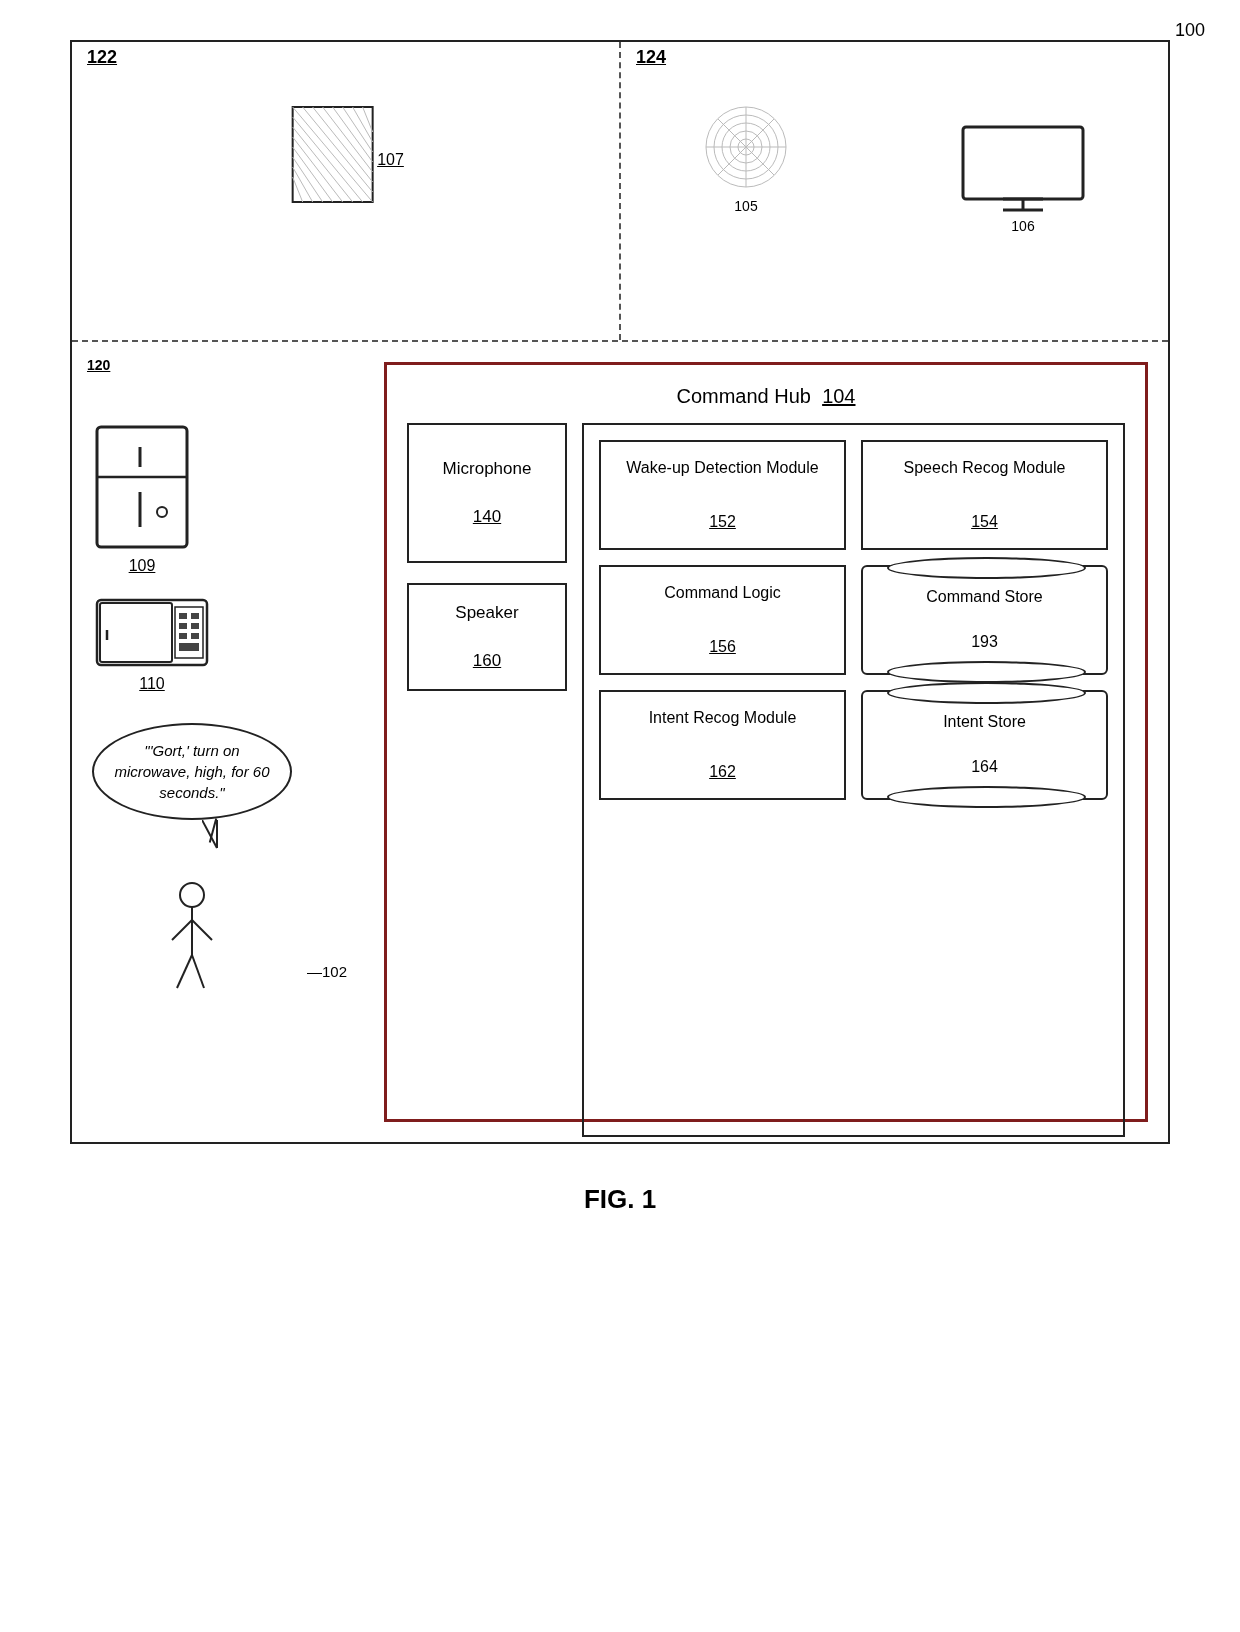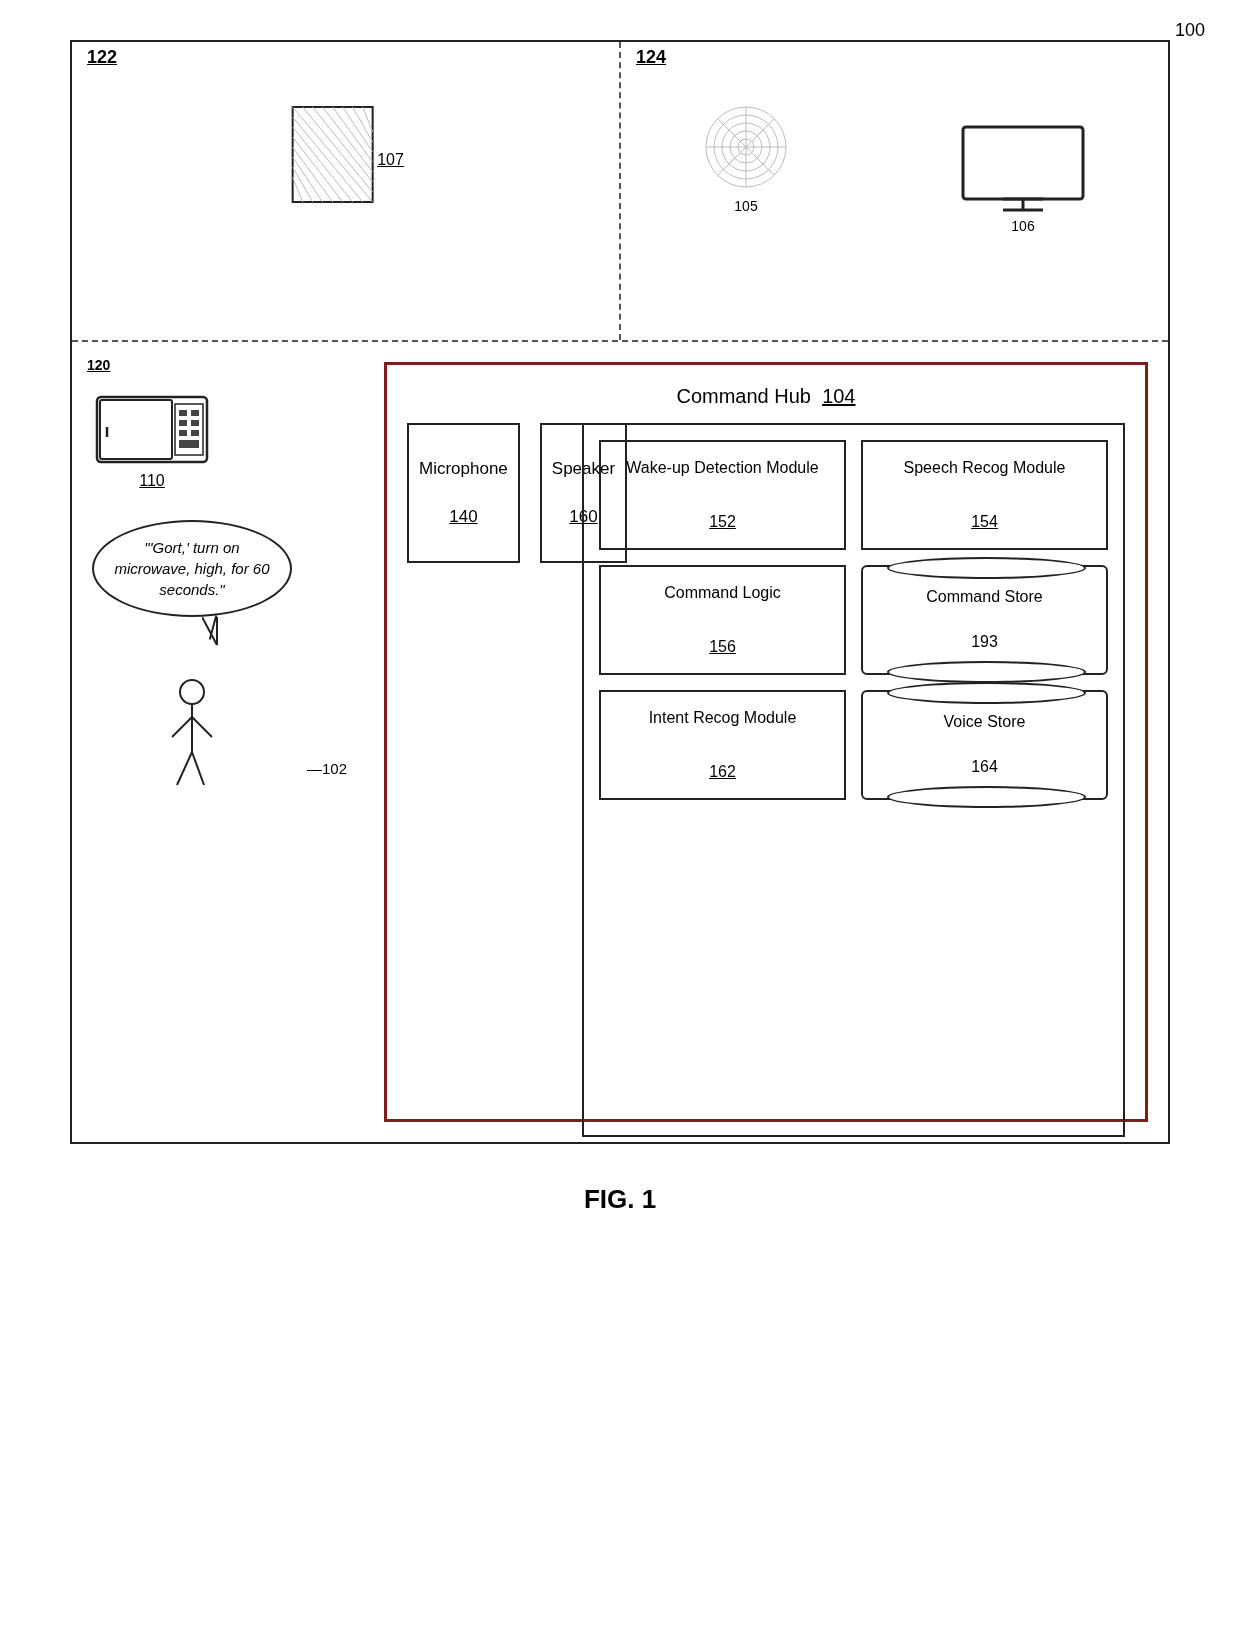--- a/index.html
+++ b/index.html
@@ -107,21 +107,21 @@
 
     
     .hub-inner {
       display: flex;
       gap: 15px;
       height: 100%;
     }
 
     .mic-speaker-col {
       display: flex;
-      flex-direction: row;
+      flex-direction: column;
       gap: 20px;
       width: 160px;
     }
 
     .module-box {
       border: 2px solid #222;
       display: flex;
       flex-direction: column;
       align-items: center;
       justify-content: center;
@@ -375,20 +375,34 @@
           </div>
         </div>
       </div>
     </div>
 
     <div class="bottom-section">
       <span class="label-120">120</span>
 
       <div class="left-appliances">
 
+        <div class="appliance-item" style="margin-top:30px;">
+          <svg width="100" height="130">
+
+            <rect x="5" y="5" width="90" height="120" rx="4" fill="none" stroke="#222" stroke-width="3"></rect>
+
+            <line x1="5" y1="55" x2="95" y2="55" stroke="#222" stroke-width="2.5"></line>
+
+            <line x1="48" y1="25" x2="48" y2="45" stroke="#222" stroke-width="3"></line>
+            <line x1="48" y1="70" x2="48" y2="105" stroke="#222" stroke-width="3"></line>
+
+            <circle cx="70" cy="90" r="5" fill="none" stroke="#222" stroke-width="2"></circle>
+          </svg>
+          <span class="appliance-label">109</span>
+        </div>
 
         <div class="appliance-item">
           <svg width="120" height="75">
 
             <rect x="5" y="5" width="110" height="65" rx="4" fill="none" stroke="#222" stroke-width="2.5"></rect>
 
             <rect x="8" y="8" width="72" height="59" rx="2" fill="none" stroke="#222" stroke-width="2"></rect>
 
             <line x1="15" y1="35" x2="15" y2="45" stroke="#222" stroke-width="2.5"></line>
 
@@ -445,21 +459,21 @@
         <div class="hub-inner">
 
           <div class="mic-speaker-col">
 
             <div class="module-box" style="height:140px;">
               <span>Microphone</span>
               <br>
               <span class="ref-num">140</span>
             </div>
 
-            <div class="module-box" style="height:140px;">
+            <div class="module-box" style="height:108px;">
               <span>Speaker</span>
               <br>
               <span class="ref-num">160</span>
             </div>
 
           </div>
 
           <div class="voice-command-module">
 
 
@@ -489,21 +503,21 @@
                 <span class="ref-num">193</span>
               </div>
 
               <div class="vcm-box">
                 <span>Intent Recog Module</span>
                 <br>
                 <span class="ref-num">162</span>
               </div>
 
               <div class="cylinder-box">
-                <span>Voice Store</span>
+                <span>Intent Store</span>
                 <br>
                 <span class="ref-num">164</span>
               </div>
 
             </div>
 
           </div>
 
         </div>
 

